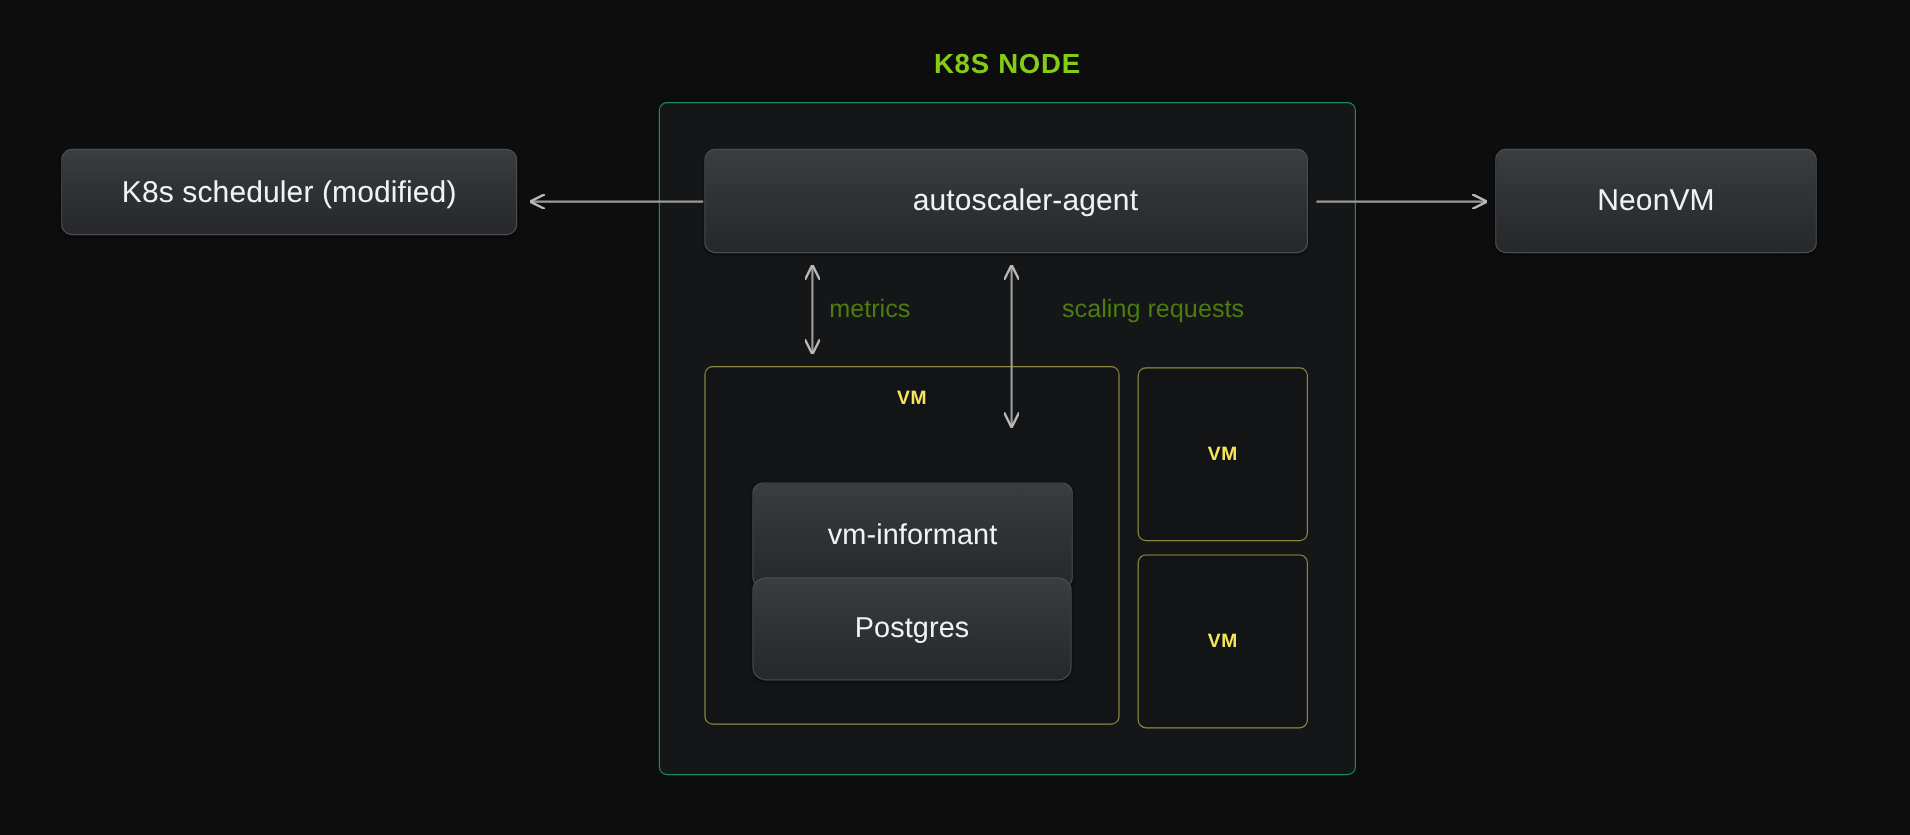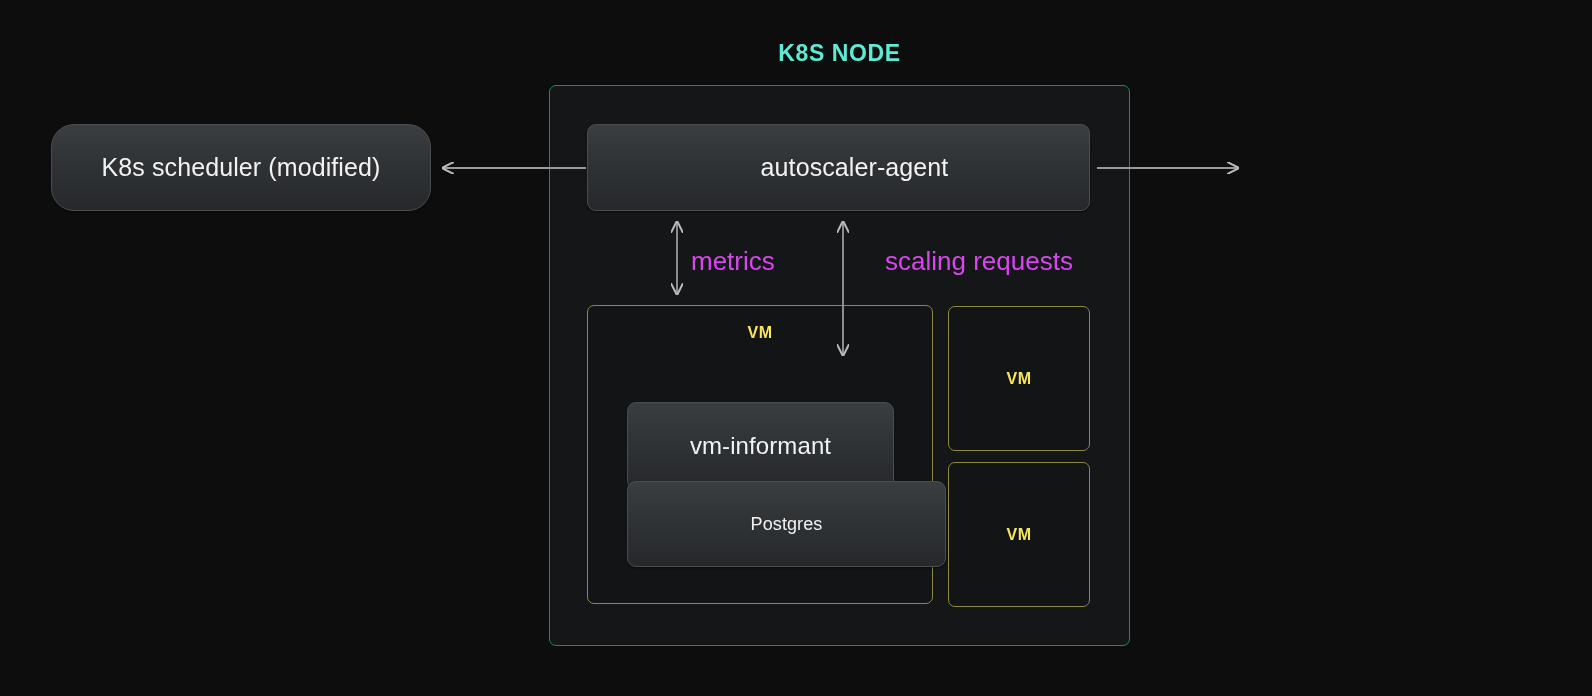--- a/index.html
+++ b/index.html
@@ -49,21 +49,21 @@
     border: 1.5px solid #1d8a5e;
     border-radius: 7px;
     background: #141618;
   }
   #k8s-node-title {
     position: absolute;
     left: 549px;
     top: 40px;
     width: 581px;
     text-align: center;
-    color: #5eead4;
+    color: #84cc16;
     font-size: 23px;
     font-weight: 700;
     letter-spacing: 0.6px;
   }
 
   
   .vm-box {
     position: absolute;
     box-sizing: border-box;
     border: 1.5px solid #8d8a3e;
@@ -102,31 +102,31 @@
     left: 948px;
     top: 462px;
     width: 142px;
     height: 145px;
     display: flex;
     align-items: center;
     justify-content: center;
   }
 
   
-  #card-scheduler { left: 51px;   top: 124px; width: 380px; height: 87px; border-radius: 23px; }
+  #card-scheduler { left: 51px;   top: 124px; width: 380px; height: 72px; }
   #card-agent     { left: 587px;  top: 124px; width: 503px; height: 87px; padding-left: 32px; }
   #card-neonvm    { left: 1246px; top: 124px; width: 268px; height: 87px; }
   #card-informant { left: 627px;  top: 366px; width: 267px; height: 88px; font-size: 24px; margin-top: 36px; }
-  #card-postgres  { left: 627px;  top: 481px; width: 319px; height: 86px; font-size: 18px; }
+  #card-postgres  { left: 627px;  top: 481px; width: 266px; height: 86px; font-size: 24px; border-radius: 11px; }
 
   
   .edge-label {
     position: absolute;
-    color: #d946ef;
-    font-size: 26px;
+    color: #4d7c0f;
+    font-size: 21px;
     white-space: nowrap;
   }
   #label-metrics  { left: 691px; top: 246px; }
   #label-scaling  { left: 885px; top: 246px; }
 
   
   #arrows {
     position: absolute;
     left: 0;
     top: 0;
@@ -153,20 +153,21 @@
   </div>
 
   <div class="vm-box" id="vm-third">
     <span class="vm-label">VM</span>
   </div>
 
   <div class="card" id="card-scheduler">K8s scheduler (modified)</div>
 
   <div class="card" id="card-agent">autoscaler-agent</div>
 
+  <div class="card" id="card-neonvm">NeonVM</div>
 
   <div class="card" id="card-informant">vm-informant</div>
 
   <div class="card" id="card-postgres">Postgres</div>
 
   <div class="edge-label" id="label-metrics">metrics</div>
 
   <div class="edge-label" id="label-scaling">scaling requests</div>
 
   <svg id="arrows" viewBox="0 0 1592 696" xmlns="http://www.w3.org/2000/svg">

